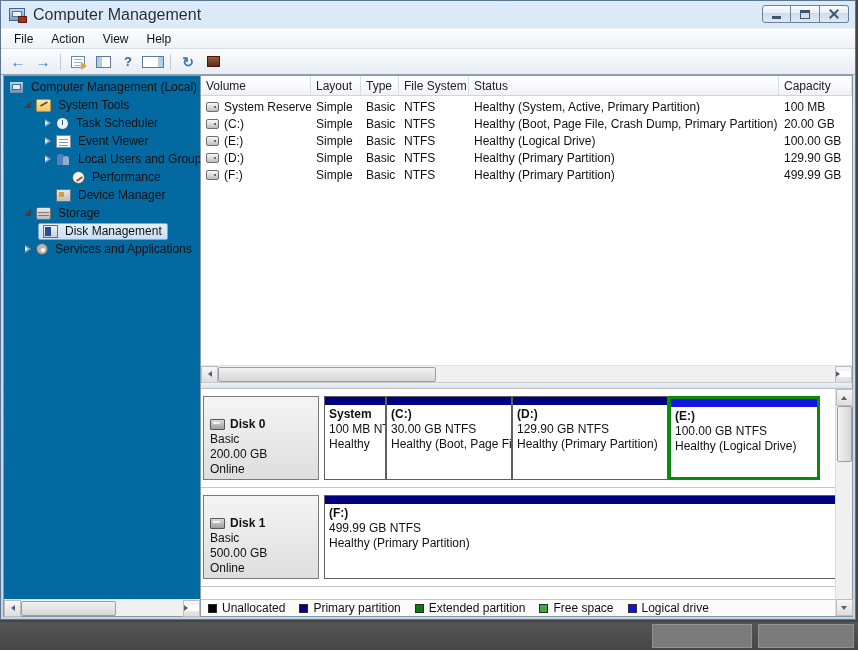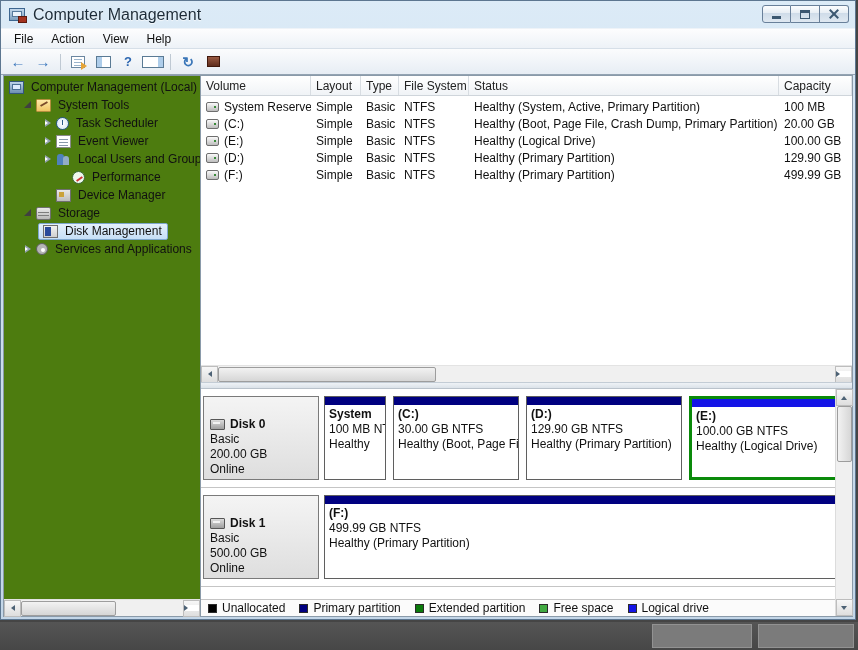--- a/index.html
+++ b/index.html
@@ -51,21 +51,21 @@
   .tb-pane.left::after{ content:""; position:absolute; left:0; top:0; bottom:0; width:5px; background:#aecdea; }
   .tb-pane.right::after{ content:""; position:absolute; right:0; top:0; bottom:0; width:5px; background:#aecdea; }
   .tb-help{ font-size:13px; font-weight:bold; color:#2c66b0; }
   .tb-refresh{ font-size:14px; color:#3a76b8; font-weight:bold; line-height:1; }
   .tb-rescan{ width:13px; height:11px; background:linear-gradient(#9a5a42,#5e2c1c); border:1px solid #40180c; }
 
   
   .content{ flex:1; margin:0 2px 2px; border:1px solid #8a9aa9; background:#fff; display:flex; min-height:0; }
 
   
-  .tree{ width:197px; flex:none; border-right:1px solid #8a9aa9; display:flex; flex-direction:column; background:#4d7c0f; min-height:0; }
+  .tree{ width:197px; flex:none; border-right:1px solid #8a9aa9; display:flex; flex-direction:column; background:#0369a1; min-height:0; }
   .tree-rows{ flex:1; padding-top:2px; overflow:hidden; }
   .tree-row{ height:18px; display:flex; align-items:center; white-space:nowrap; cursor:default; }
   .tlabel{ padding:1px 3px; }
   .exp{ width:12px; height:12px; position:relative; flex:none; }
   .exp.expanded::after{ content:""; position:absolute; left:2px; top:2px; width:0; height:0; border-bottom:7px solid #404040; border-left:7px solid transparent; }
   .exp.collapsed::before{ content:""; position:absolute; left:3px; top:2px; width:0; height:0; border-left:6px solid #95a3b1; border-top:4px solid transparent; border-bottom:4px solid transparent; }
   .exp.collapsed::after{ content:""; position:absolute; left:3px; top:4px; width:0; height:0; border-left:3px solid #fff; border-top:2px solid transparent; border-bottom:2px solid transparent; }
   .selwrap{ display:flex; align-items:center; height:17px; background:linear-gradient(#e4f0fb,#c6dff6); border:1px solid #7ea7cd; border-radius:2px; padding:0 2px; }
 
   .tico{ width:15px; height:13px; flex:none; margin:0 4px 0 2px; position:relative; display:inline-block; }
@@ -119,21 +119,21 @@
   .splitter{ height:7px; flex:none; background:linear-gradient(#eef2f6,#dbe2e9); border-top:1px solid #c3ccd5; border-bottom:1px solid #b9c2cb; }
 
   .disk-section{ flex:1; display:flex; min-height:0; }
   .disk-main{ flex:1; display:flex; flex-direction:column; min-width:0; }
   .disk-rows{ flex:1; overflow:hidden; }
   .disk-row{ height:99px; border-bottom:1px solid #c5c5c5; display:flex; padding:7px 0 7px 2px; }
   .disk-info{ width:116px; flex:none; border:1px solid #7a7a7a; background:linear-gradient(#f4f4f4,#dedede); padding:20px 6px; line-height:15px; }
   .disk-name-row{ display:flex; align-items:center; gap:5px; font-weight:bold; }
   .disk-ico{ width:15px; height:11px; flex:none; background:linear-gradient(#dcdcdc,#9f9f9f); border:1px solid #565656; border-radius:1px; position:relative; }
   .disk-ico::after{ content:""; position:absolute; left:2px; top:2px; width:7px; height:2px; background:#f2f2f2; }
-  .parts{ flex:1; display:flex; gap:7px; margin-left:5px; min-width:0; }
+  .parts{ flex:1; display:flex; gap:0; margin-left:5px; min-width:0; }
   .part{ border:1px solid #5f5f5f; background:#fff; display:flex; flex-direction:column; overflow:hidden; flex:none; }
   .part.logical{ border:3px solid #0a8a0a; }
   .part-stripe{ height:8px; flex:none; }
   .part-body{ padding:2px 4px; line-height:15px; white-space:nowrap; overflow:hidden; }
   .part-label{ font-weight:bold; }
 
   .legend{ height:17px; flex:none; border-top:1px solid #c5c5c5; background:#fbfbfb; display:flex; align-items:center; gap:14px; padding-left:7px; }
   .leg-item{ display:flex; align-items:center; gap:5px; }
   .leg-swatch{ width:9px; height:9px; border:1px solid #2b2b2b; flex:none; }
 

